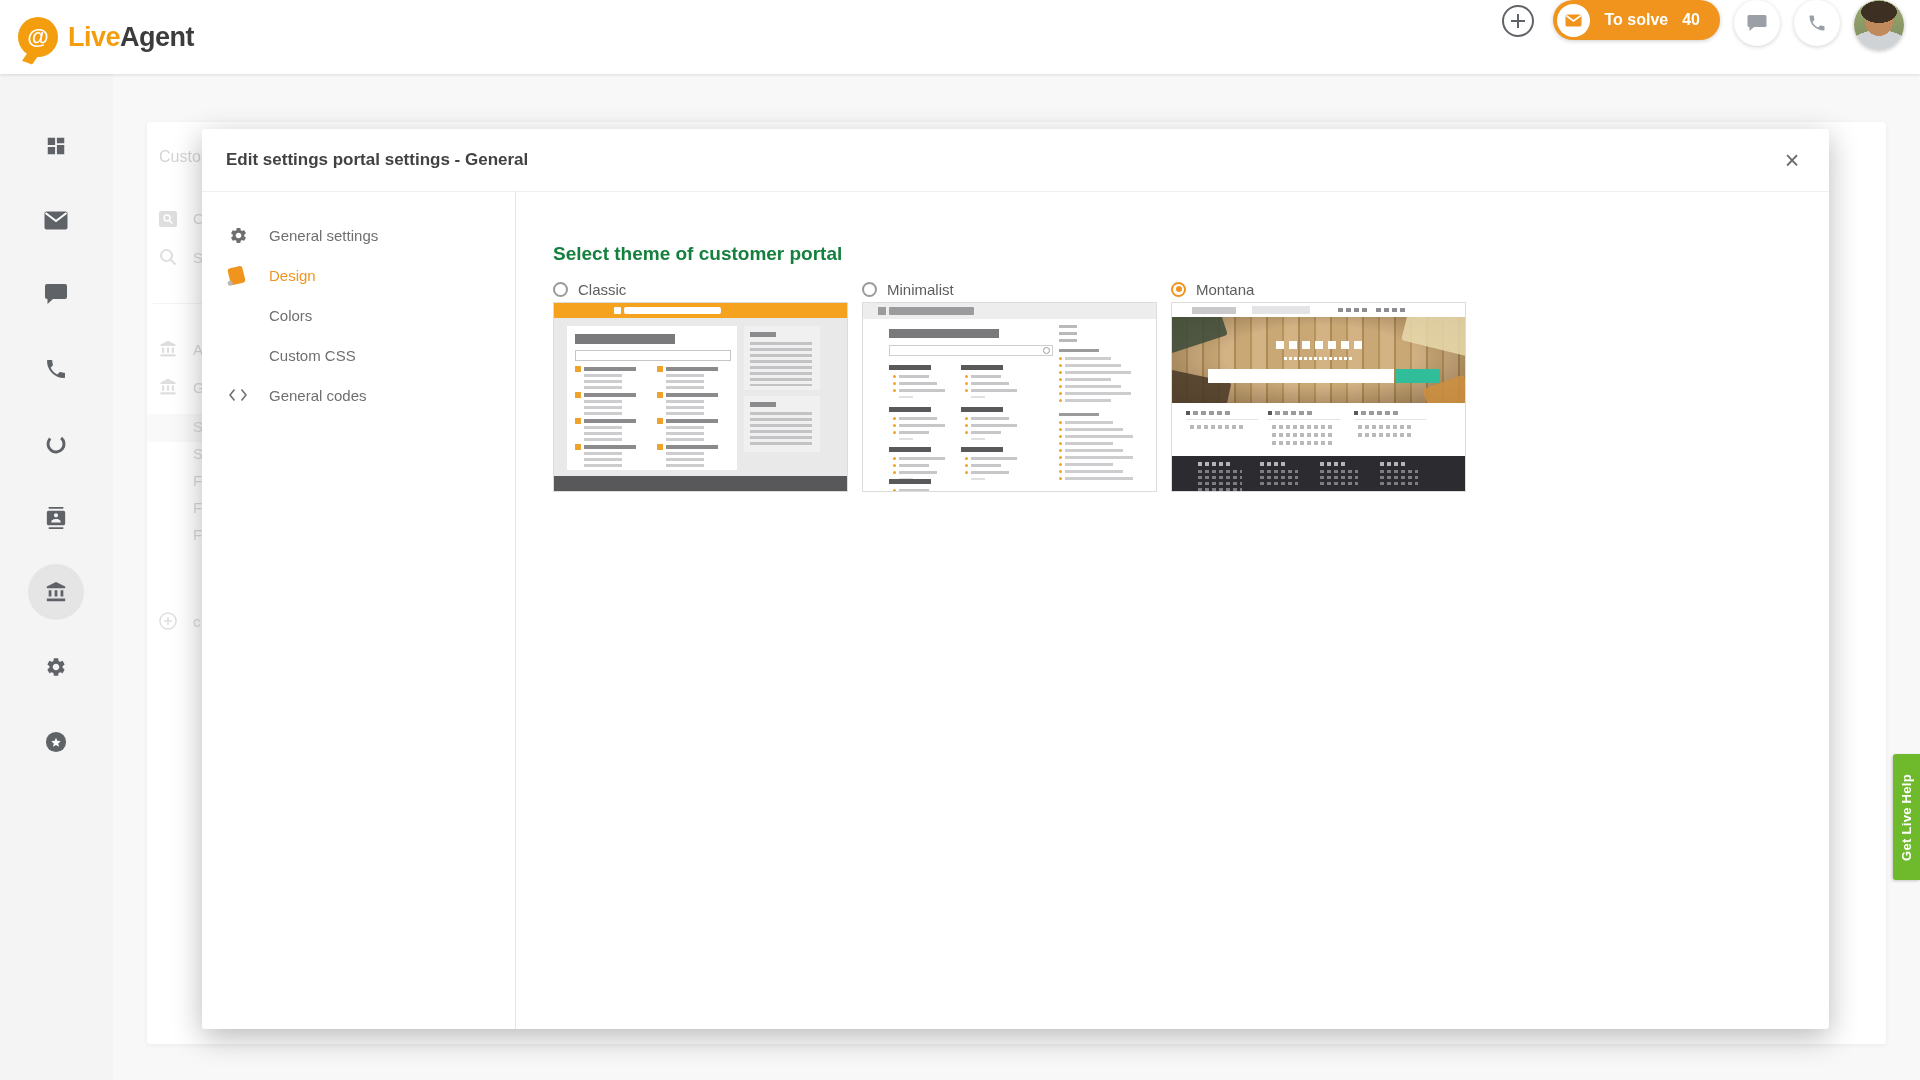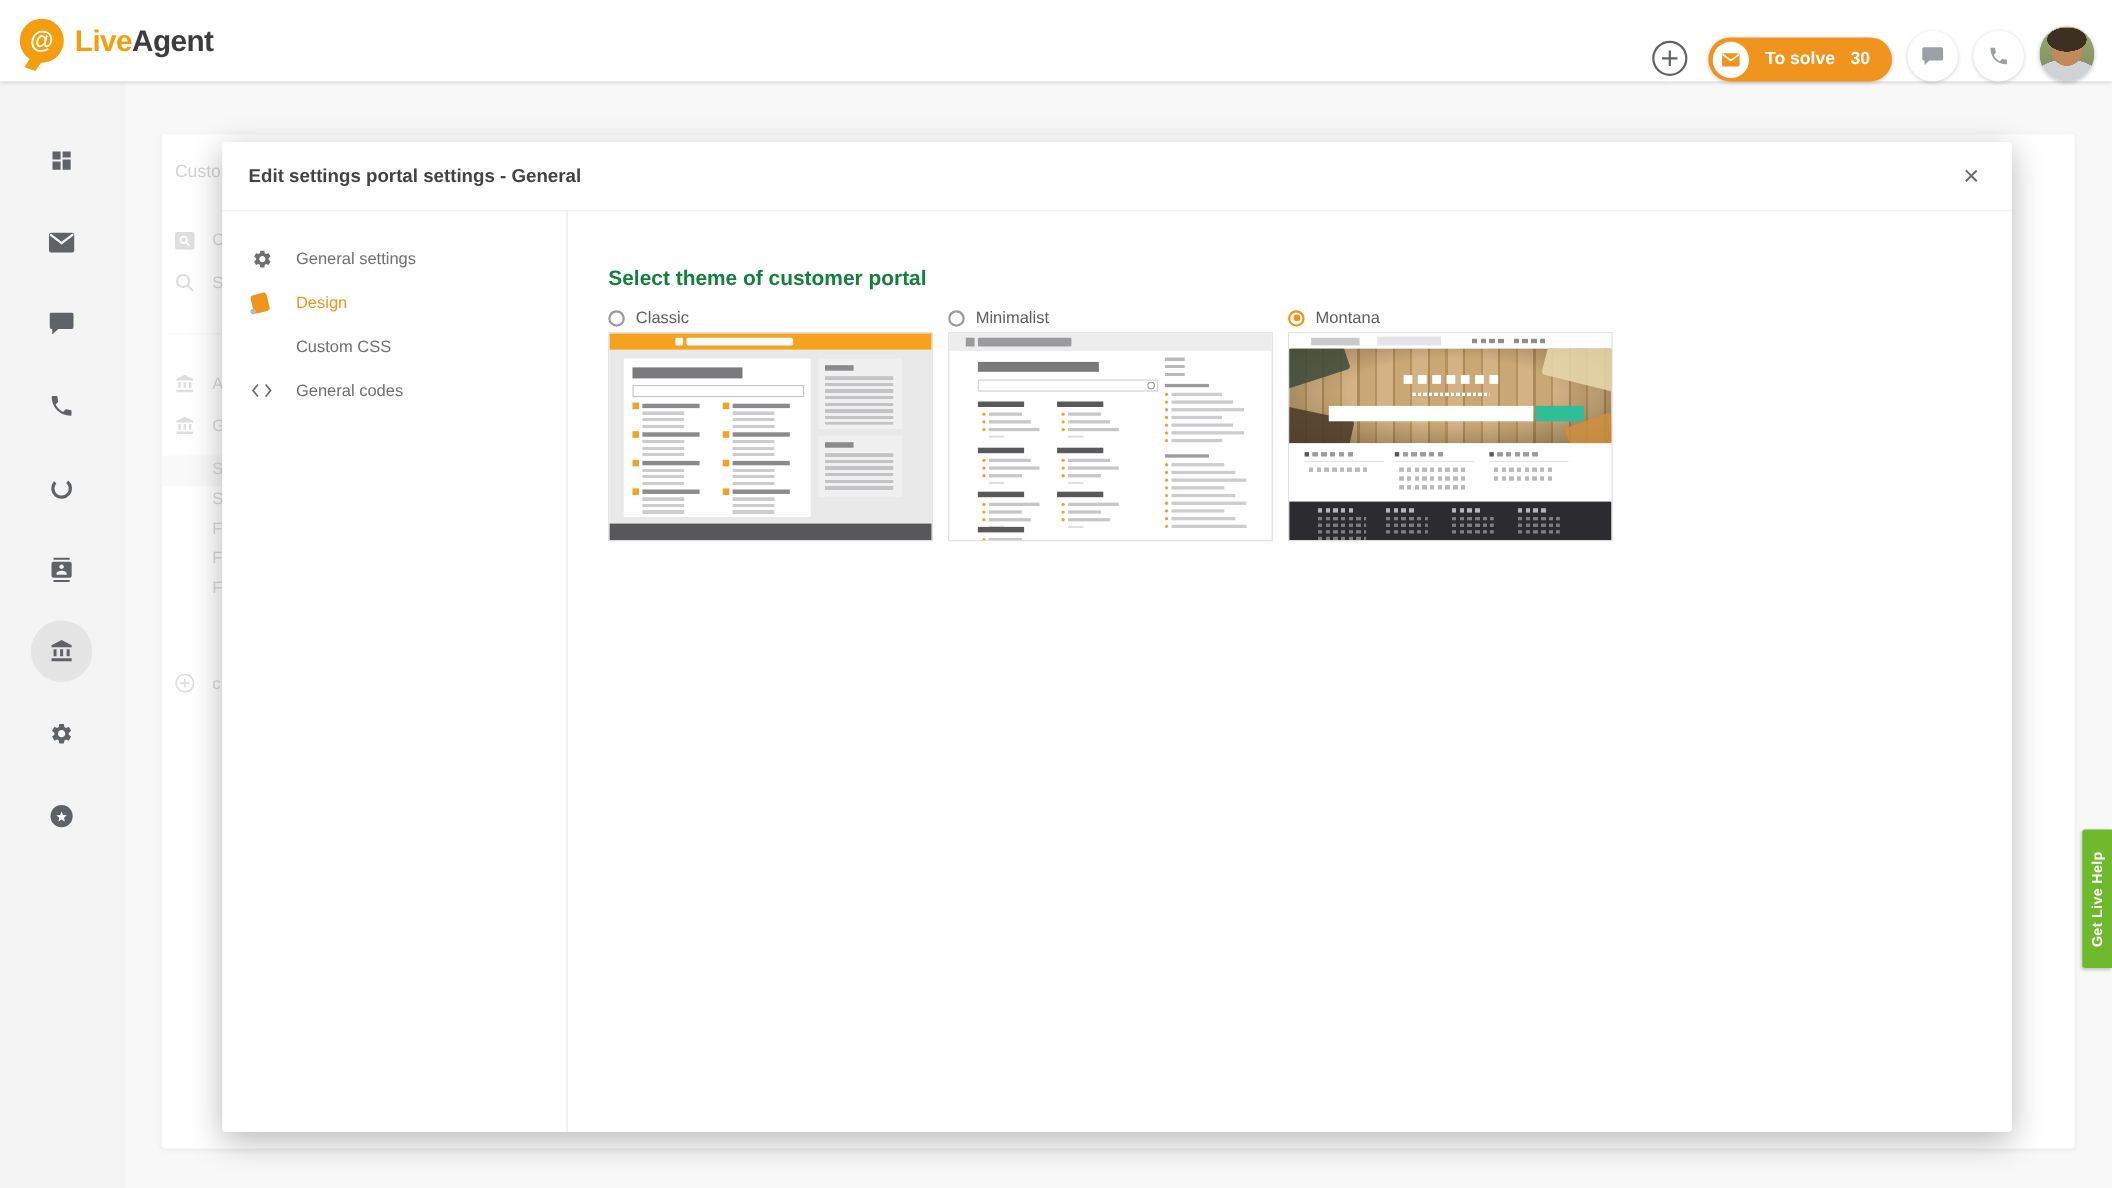--- a/index.html
+++ b/index.html
@@ -5,21 +5,21 @@
   html,body{margin:0;padding:0;background:#dcdcdc;font-family:"Liberation Sans","DejaVu Sans",sans-serif;}
   .stage{position:relative;width:1920px;height:1080px;overflow:hidden;background:#eaeaea;}
   
   .header{position:absolute;left:0;top:0;width:1920px;height:74px;background:#fff;box-shadow:0 1px 3px rgba(0,0,0,.12);z-index:30;display:flex;align-items:center;}
   .logo{display:flex;align-items:center;margin-left:18px;}
   .logo-bubble{position:relative;width:40px;height:40px;background:#f49d0e;border-radius:50%;display:flex;align-items:center;justify-content:center;color:#fff;font-weight:bold;font-size:22px;}
   .logo-bubble::after{content:"";position:absolute;left:7px;bottom:-6px;width:12px;height:12px;background:#f49d0e;transform:skew(-20deg) rotate(18deg);}
   .logo-text{margin-left:10px;font-size:27px;font-weight:bold;letter-spacing:-.5px;}
   .logo-live{color:#f49d0e;}
   .logo-agent{color:#3c3c3c;}
-  .header-right{position:absolute;right:16px;top:0;height:74px;display:flex;align-items:flex-end;gap:14px;}
+  .header-right{position:absolute;right:16px;top:0;height:74px;display:flex;align-items:flex-start;gap:14px;}
   .circle-btn{width:46px;height:46px;border-radius:50%;background:#fff;box-shadow:0 1px 4px rgba(0,0,0,.18);display:flex;align-items:center;justify-content:center;}
   .plus-btn{width:42px;height:42px;border-radius:50%;background:#fff;display:flex;align-items:center;justify-content:center;box-shadow:none;}
   .tosolve{height:40px;background:#f0941e;border-radius:20px;display:flex;align-items:center;padding:0 20px 0 4px;box-shadow:0 1px 4px rgba(0,0,0,.2);}
   .tosolve .env-circle{width:33px;height:33px;background:#fff;border-radius:50%;display:flex;align-items:center;justify-content:center;}
   .tosolve-label{color:#fff;font-weight:bold;font-size:16px;margin-left:14px;}
   .tosolve-count{color:#fff;font-weight:bold;font-size:16px;margin-left:14px;}
   .avatar{width:50px;height:50px;border-radius:50%;box-shadow:0 1px 4px rgba(0,0,0,.25);overflow:hidden;background:
     radial-gradient(ellipse 18px 11px at 50% 24%, #3d2f22 0 99%, transparent 100%),
     radial-gradient(circle 14px at 50% 44%, #c08a5c 0 99%, transparent 100%),
     radial-gradient(ellipse 32px 20px at 50% 100%, #cfd3d6 0 99%, transparent 100%),
@@ -122,21 +122,21 @@
           </svg>
       </div>
       <div class="tosolve">
         <div class="env-circle">
           <svg width="17" height="13" viewBox="0 0 17 13">
               <rect x="0.5" y="0.5" width="16" height="12" rx="1.5" fill="#f0941e"></rect>
               <path d="M1 1.5l7.5 5.5L16 1.5" stroke="#fff" stroke-width="1.6" fill="none"></path>
             </svg>
         </div>
         <span class="tosolve-label">To solve</span>
-        <span class="tosolve-count">30</span>
+        <span class="tosolve-count">40</span>
       </div>
       <div class="circle-btn">
         <svg width="20" height="18" viewBox="0 0 20 18">
             <path d="M2 1h16a1.5 1.5 0 011.5 1.5v9A1.5 1.5 0 0118 13H7l-4.5 4V13H2A1.5 1.5 0 01.5 11.5v-9A1.5 1.5 0 012 1z" fill="#9aa0a6"></path>
           </svg>
       </div>
       <div class="circle-btn">
         <svg width="20" height="20" viewBox="0 0 24 24">
             <path d="M6.6 10.8c1.5 2.9 3.8 5.2 6.7 6.7l2.2-2.2c.3-.3.7-.4 1-.2 1.1.4 2.3.6 3.5.6.6 0 1 .4 1 1V20c0 .6-.4 1-1 1C10.6 21 3 13.4 3 4c0-.6.4-1 1-1h3.3c.6 0 1 .4 1 1 0 1.2.2 2.4.6 3.5.1.3 0 .7-.2 1l-2.1 2.3z" fill="#9aa0a6"></path>
           </svg>
@@ -267,20 +267,24 @@
               <path d="M19.14 12.94c.04-.3.06-.61.06-.94 0-.32-.02-.64-.07-.94l2.03-1.58c.18-.14.23-.41.12-.61l-1.92-3.32c-.12-.22-.37-.29-.59-.22l-2.39.96c-.5-.38-1.03-.7-1.62-.94l-.36-2.54c-.04-.24-.24-.41-.48-.41h-3.84c-.24 0-.43.17-.47.41L9.25 5.35c-.59.24-1.13.57-1.62.94l-2.39-.96c-.22-.08-.47 0-.59.22L2.74 8.87c-.12.21-.08.47.12.61l2.03 1.58c-.05.3-.09.63-.09.94s.02.64.07.94l-2.03 1.58c-.18.14-.23.41-.12.61l1.92 3.32c.12.22.37.29.59.22l2.39-.96c.5.38 1.03.7 1.62.94l.36 2.54c.05.24.24.41.48.41h3.84c.24 0 .44-.17.47-.41l.36-2.54c.59-.24 1.13-.56 1.62-.94l2.39.96c.22.08.47 0 .59-.22l1.92-3.32c.12-.22.07-.47-.12-.61l-2.01-1.58zM12 15.6c-1.98 0-3.6-1.62-3.6-3.6s1.62-3.6 3.6-3.6 3.6 1.62 3.6 3.6-1.62 3.6-3.6 3.6z" fill="#6f6f6f"></path>
             </svg>
         </span>
         <span>General settings</span>
       </div>
       <div class="nav-item active">
         <span class="nav-icon">
             <span class="paint-chip"></span>
           </span>
         <span>Design</span>
+      </div>
+      <div class="nav-item">
+        <span class="nav-icon"></span>
+        <span>Colors</span>
       </div>
       <div class="nav-item">
         <span class="nav-icon"></span>
         <span>Custom CSS</span>
       </div>
       <div class="nav-item">
         <span class="nav-icon">
           <svg width="18" height="14" viewBox="0 0 18 14">
               <path d="M5.5 1.5L1 7l4.5 5.5M12.5 1.5L17 7l-4.5 5.5" fill="none" stroke="#6f6f6f" stroke-width="1.6"></path>
             </svg>

